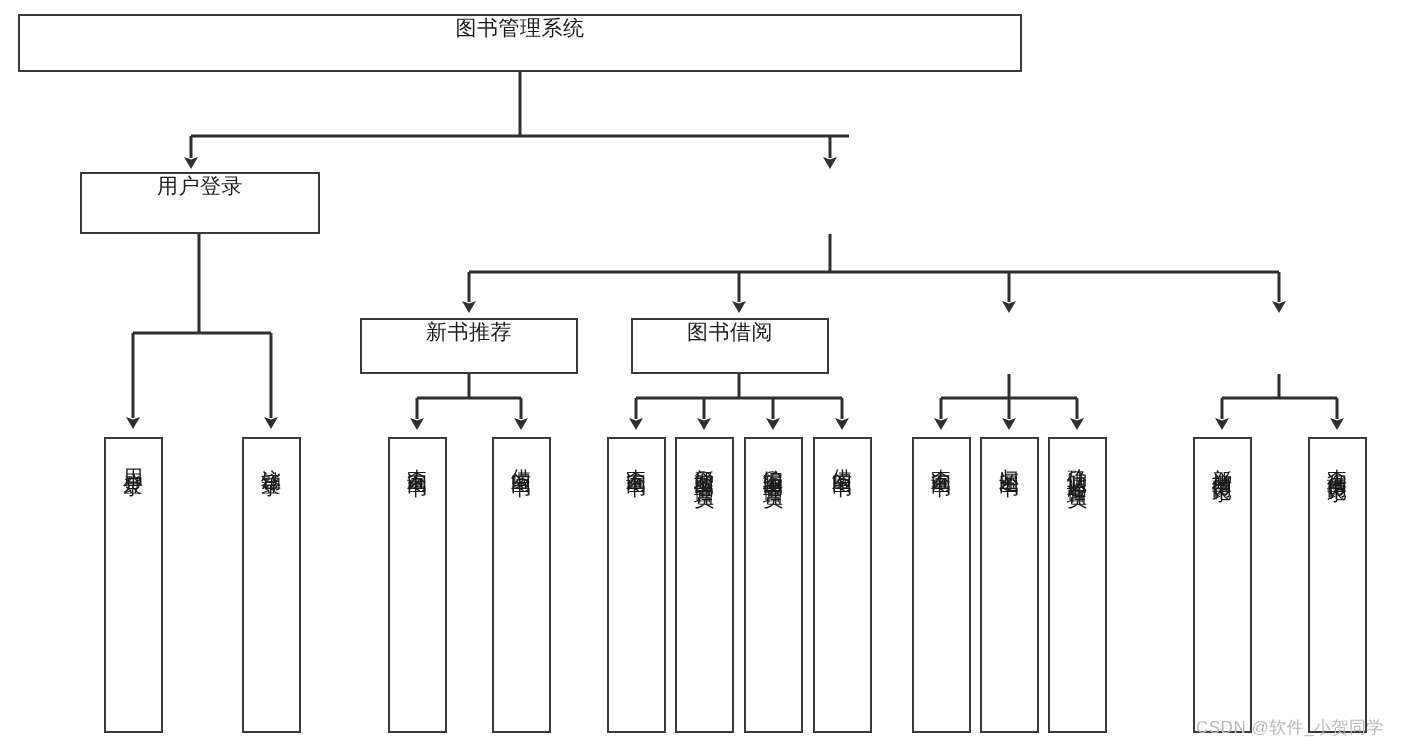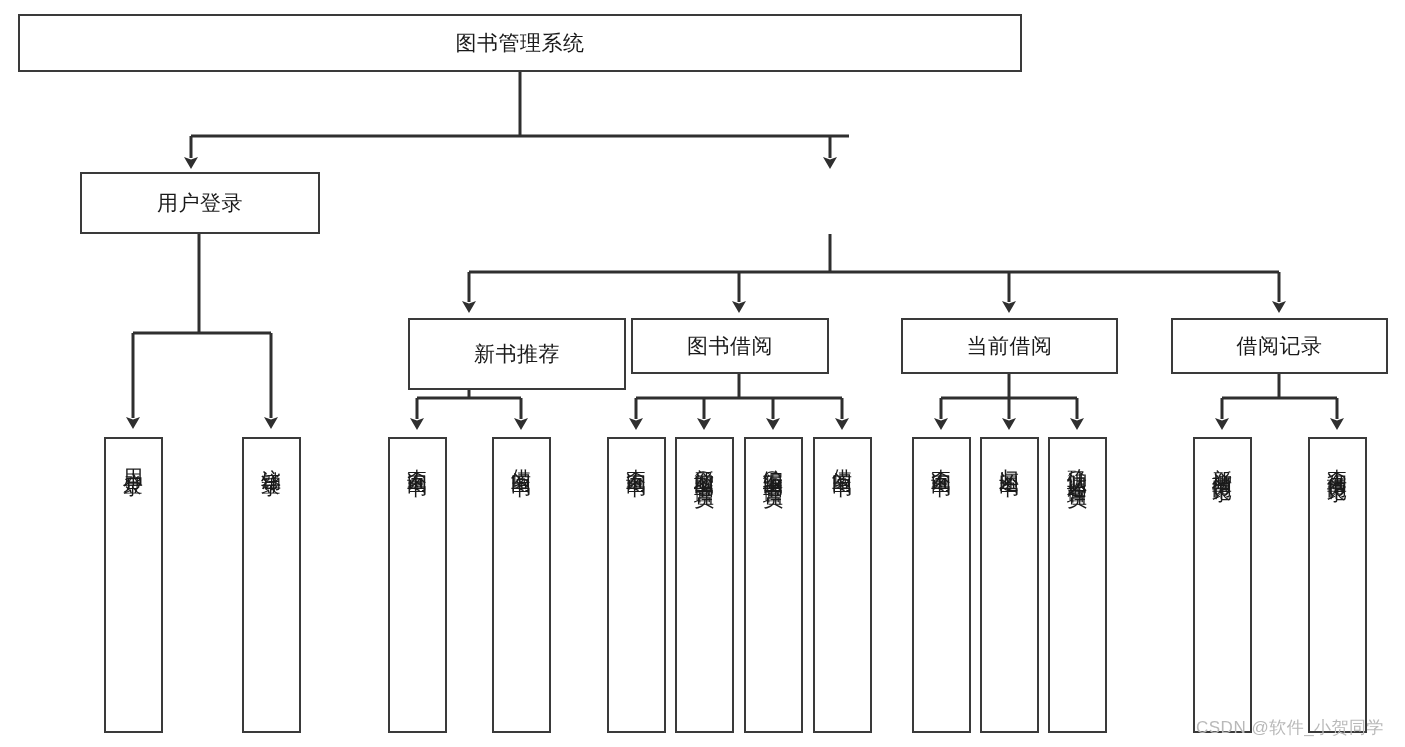--- a/index.html
+++ b/index.html
@@ -24,21 +24,20 @@
     width: 1405px;
     height: 747px;
     pointer-events: none;
   }
   .node {
     position: absolute;
     box-sizing: border-box;
     background: #ffffff;
     border: 2px solid #3a3a3a;
     display: flex;
-    align-items: center;
     justify-content: center;
   }
   .node-label {
     font-size: 21px;
     color: #1a1a1a;
     line-height: 1.15;
     letter-spacing: 0.5px;
     white-space: nowrap;
     text-align: center;
   }
@@ -120,35 +119,29 @@
 
   <div class="node" style="left:18px; top:14px; width:1004px; height:58px;">
     <span class="node-label">图书管理系统</span>
   </div>
 
   <div class="node" style="left:80px; top:172px; width:240px; height:62px;">
     <span class="node-label">用户登录</span>
   </div>
 
 
-  <div class="node" style="left:360px; top:318px; width:218px; height:72px;margin-left:48px;">
+  <div class="node" style="left:360px; top:318px; width:218px; height:56px;">
     <span class="node-label">新书推荐</span>
   </div>
 
   <div class="node" style="left:631px; top:318px; width:198px; height:56px;">
     <span class="node-label">图书借阅</span>
   </div>
 
-  <div class="node" style="left:901px; top:318px; width:217px; height:56px;">
-    <span class="node-label">当前借阅</span>
-  </div>
 
-  <div class="node" style="left:1171px; top:318px; width:217px; height:56px;">
-    <span class="node-label">借阅记录</span>
-  </div>
 
   <div class="node vertical" style="left:104px; top:437px; width:59px; height:296px;">
     <span class="node-label">用户登录</span>
   </div>
 
   <div class="node vertical" style="left:242px; top:437px; width:59px; height:296px;">
     <span class="node-label">注销登录</span>
   </div>
 
   <div class="node vertical" style="left:388px; top:437px; width:59px; height:296px;">

